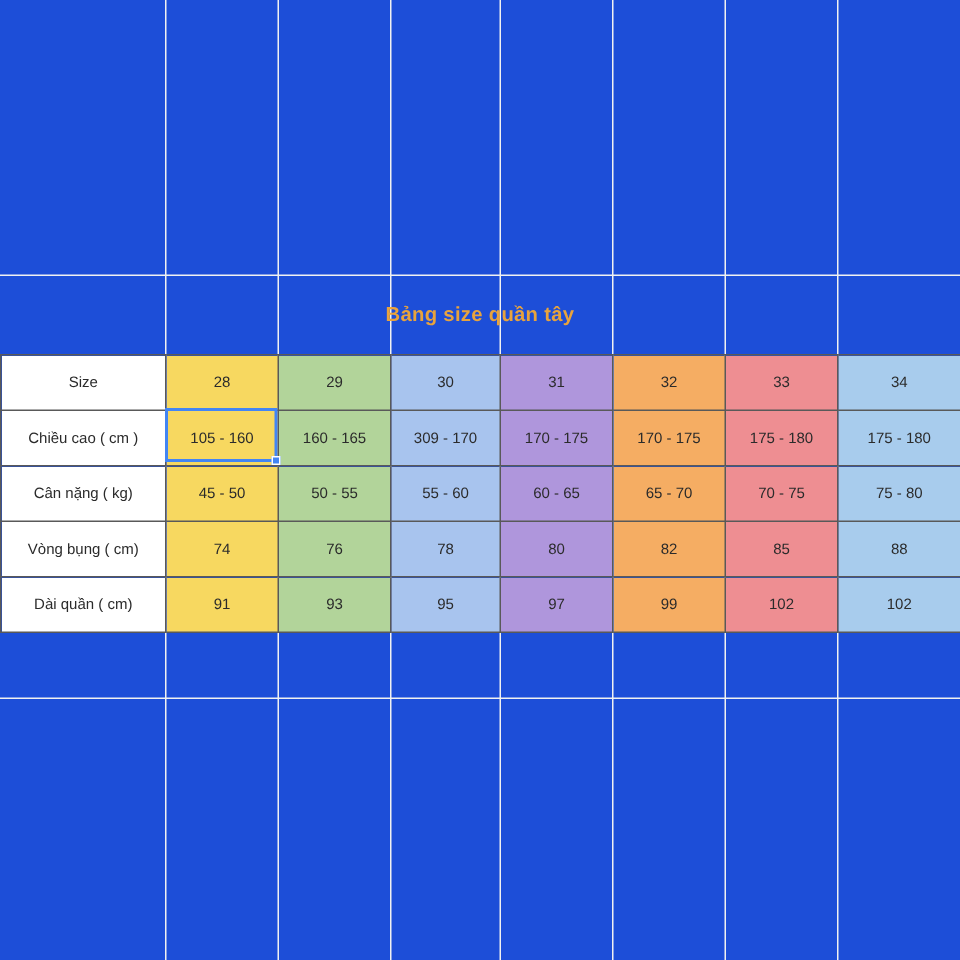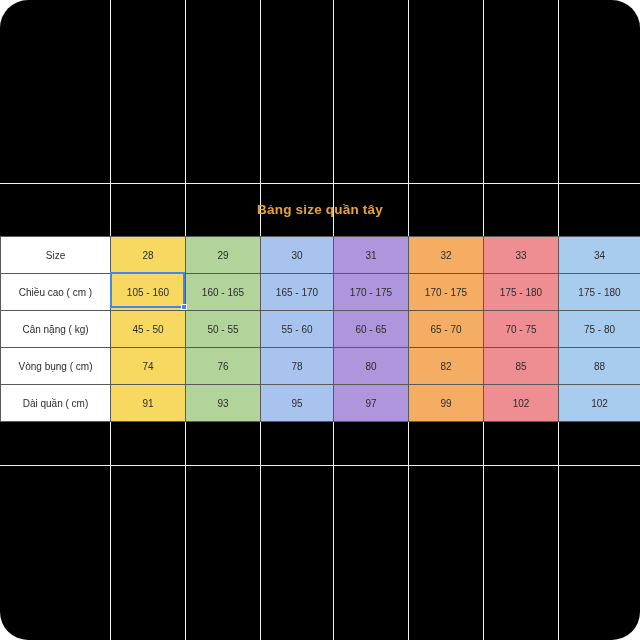--- a/index.html
+++ b/index.html
@@ -7,22 +7,21 @@
     width:640px;height:640px;
     background:#ffffff;
     font-family:"Liberation Sans", sans-serif;
     overflow:hidden;
     position:relative;
   }
   #sheet{
     position:absolute;
     left:0;top:0;
     width:640px;height:640px;
-    background:#000000;
-    border-radius:28px;
+    background:#1d4ed8;
   }
   
   .gridline-v{position:absolute;top:0;width:1px;height:640px;background:#f1f1f1;}
   .gridline-h{position:absolute;left:0;height:1px;width:640px;background:#f1f1f1;}
 
   
   #title-band{
     position:absolute;
     left:0;top:183px;
     width:640px;height:53px;
@@ -134,21 +133,21 @@
         <td class="col-30">30</td>
         <td class="col-31">31</td>
         <td class="col-32">32</td>
         <td class="col-33">33</td>
         <td class="col-34">34</td>
       </tr>
       <tr>
         <td>Chiều cao ( cm )</td>
         <td class="col-28">105 - 160</td>
         <td class="col-29">160 - 165</td>
-        <td class="col-30">165 - 170</td>
+        <td class="col-30">309 - 170</td>
         <td class="col-31">170 - 175</td>
         <td class="col-32">170 - 175</td>
         <td class="col-33">175 - 180</td>
         <td class="col-34">175 - 180</td>
       </tr>
       <tr>
         <td>Cân nặng ( kg)</td>
         <td class="col-28">45 - 50</td>
         <td class="col-29">50 - 55</td>
         <td class="col-30">55 - 60</td>

